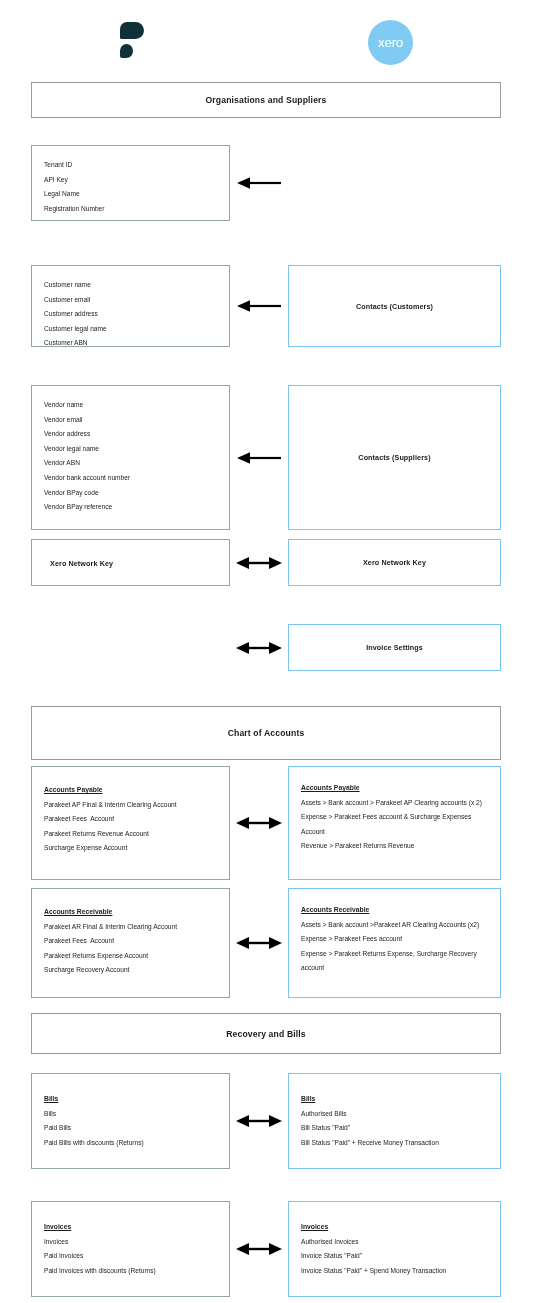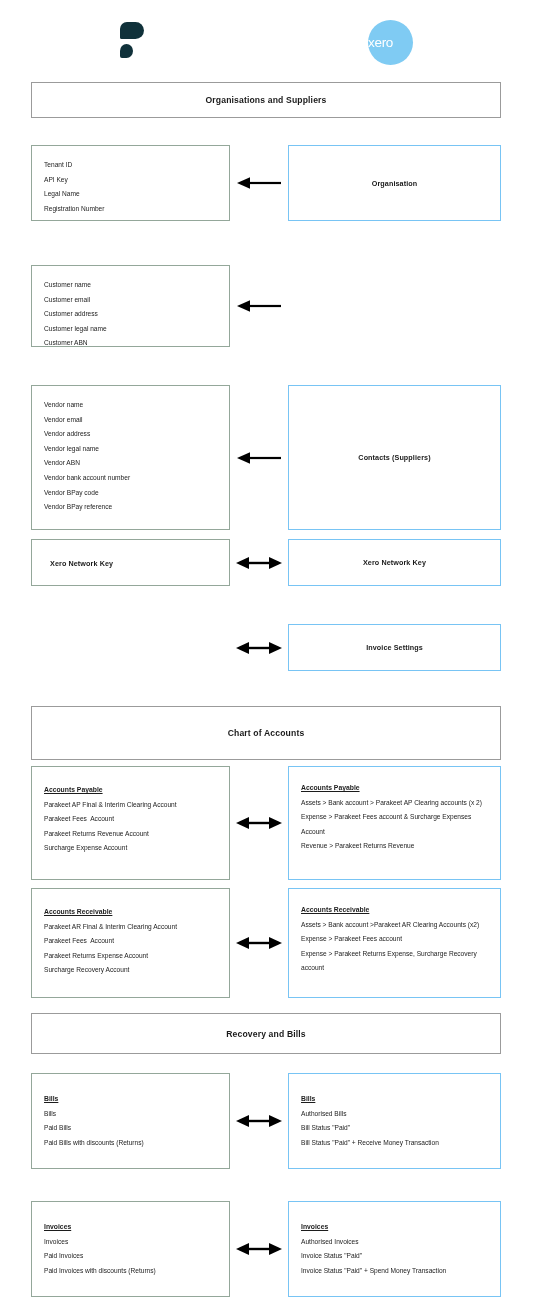--- a/index.html
+++ b/index.html
@@ -44,21 +44,21 @@
   .xero-logo {
     position: absolute;
     left: 368px;
     top: 20px;
     width: 45px;
     height: 45px;
     border-radius: 50%;
     background: #7fcbf3;
     display: flex;
     align-items: center;
-    justify-content: flex-start;
+    justify-content: center;
   }
   .xero-logo-text {
     color: #ffffff;
     font-size: 13.5px;
     letter-spacing: -0.3px;
     font-weight: 400;
   }
 
   
   .section-header {
@@ -163,38 +163,38 @@
     <div class="box-line">API Key</div>
     <div class="box-line">Legal Name</div>
     <div class="box-line">Registration Number</div>
   </div>
   <div class="arrow" style="top:0; height:76px;">
     <svg width="48" height="14" viewBox="0 0 48 14" aria-hidden="true">
       <line x1="14" y1="7" x2="46" y2="7" stroke="#000" stroke-width="2.2"></line>
       <polygon points="2,7 15,1.2 15,12.8" fill="#000"></polygon>
     </svg>
   </div>
-  <div class="box-right centered" style="height:76px;">
-    <span class="box-title">Organisation</span>
-  </div>
 </div>
 
 <div class="pair-row" style="top:265px; height:82px;">
   <div class="box-left" style="height:82px;">
     <div class="box-line">Customer name</div>
     <div class="box-line">Customer email</div>
     <div class="box-line">Customer address</div>
     <div class="box-line">Customer legal name</div>
     <div class="box-line">Customer ABN</div>
   </div>
   <div class="arrow" style="top:0; height:82px;">
     <svg width="48" height="14" viewBox="0 0 48 14" aria-hidden="true">
       <line x1="14" y1="7" x2="46" y2="7" stroke="#000" stroke-width="2.2"></line>
       <polygon points="2,7 15,1.2 15,12.8" fill="#000"></polygon>
     </svg>
+  </div>
+  <div class="box-right centered" style="height:82px;">
+    <span class="box-title">Contacts (Customers)</span>
   </div>
 </div>
 
 <div class="pair-row" style="top:385px; height:145px;padding-left:36px;">
   <div class="box-left" style="height:145px;">
     <div class="box-line">Vendor name</div>
     <div class="box-line">Vendor email</div>
     <div class="box-line">Vendor address</div>
     <div class="box-line">Vendor legal name</div>
     <div class="box-line">Vendor ABN</div>

